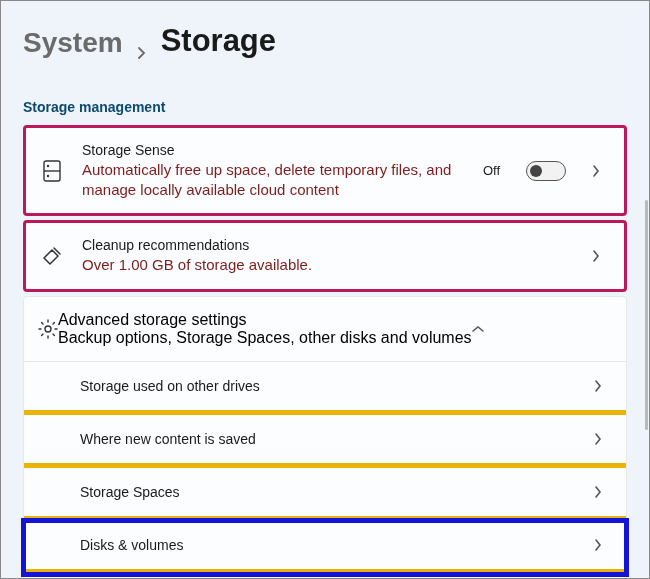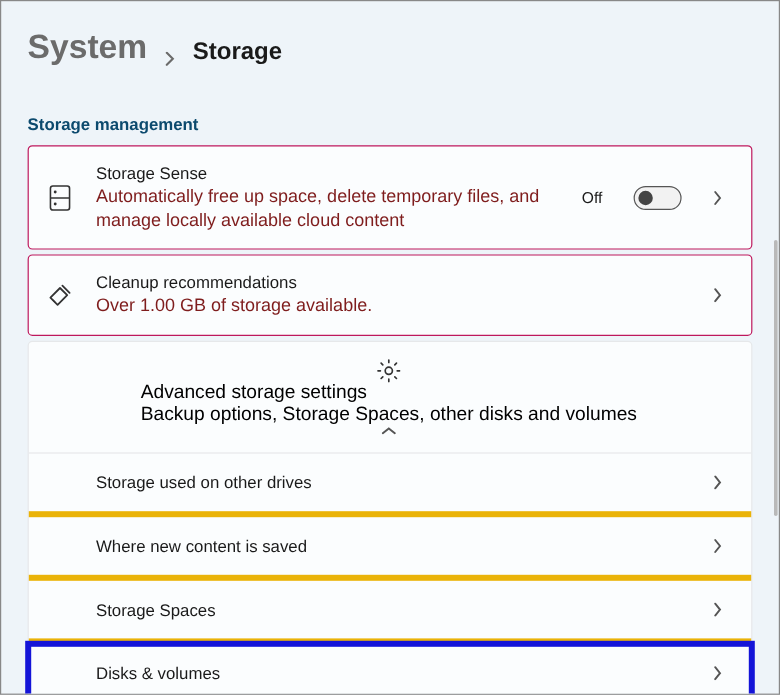--- a/index.html
+++ b/index.html
@@ -24,33 +24,33 @@
     font-size: 28px;
     font-weight: 600;
     color: #6b6b6b;
   }
   .bc-chev {
     color: #6b6b6b;
     font-size: 14px;
     margin-top: 4px;
   }
   .bc-storage {
-    font-size: 20px;
+    font-size: 31px;
     font-weight: 700;
     color: #1a1a1a;
   }
   .section-header {
     font-size: 14px;
     font-weight: 600;
     color: #0c4a6e;
     margin-bottom: 10px;
   }
   .card {
     background: #fbfdfe;
-    border: 1px solid #be185d;
+    border: 3px solid #be185d;
     border-radius: 4px;
     margin-bottom: 4px;
     display: flex;
     align-items: center;
     padding: 14px 16px 14px 14px;
   }
   .card .icon-slot {
     width: 24px;
     display: flex;
     align-items: center;
@@ -109,21 +109,20 @@
   .group {
     background: #fbfdfe;
     border: 1px solid #e6e8ea;
     border-radius: 4px;
     margin-bottom: 4px;
   }
   .group-header {
     display: flex;
     align-items: center;
     padding: 14px 16px 14px 14px;
-    flex-direction: column;
   }
   .sub-list {
     border-top: 1px solid #e6e8ea;
   }
   .sub-item {
     display: flex;
     align-items: center;
     padding: 16px 16px 16px 56px;
     border-bottom: 5px solid #eab308;
     font-size: 14px;

